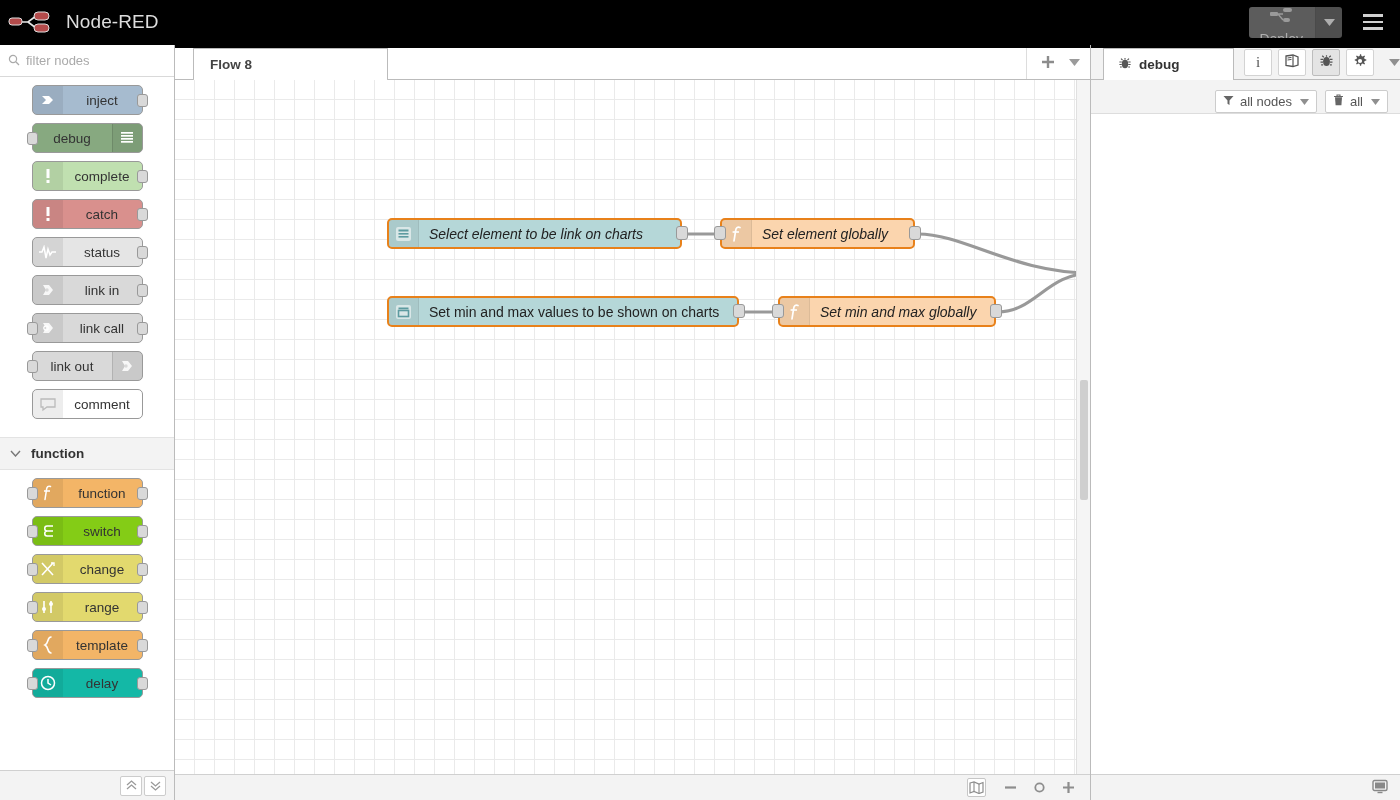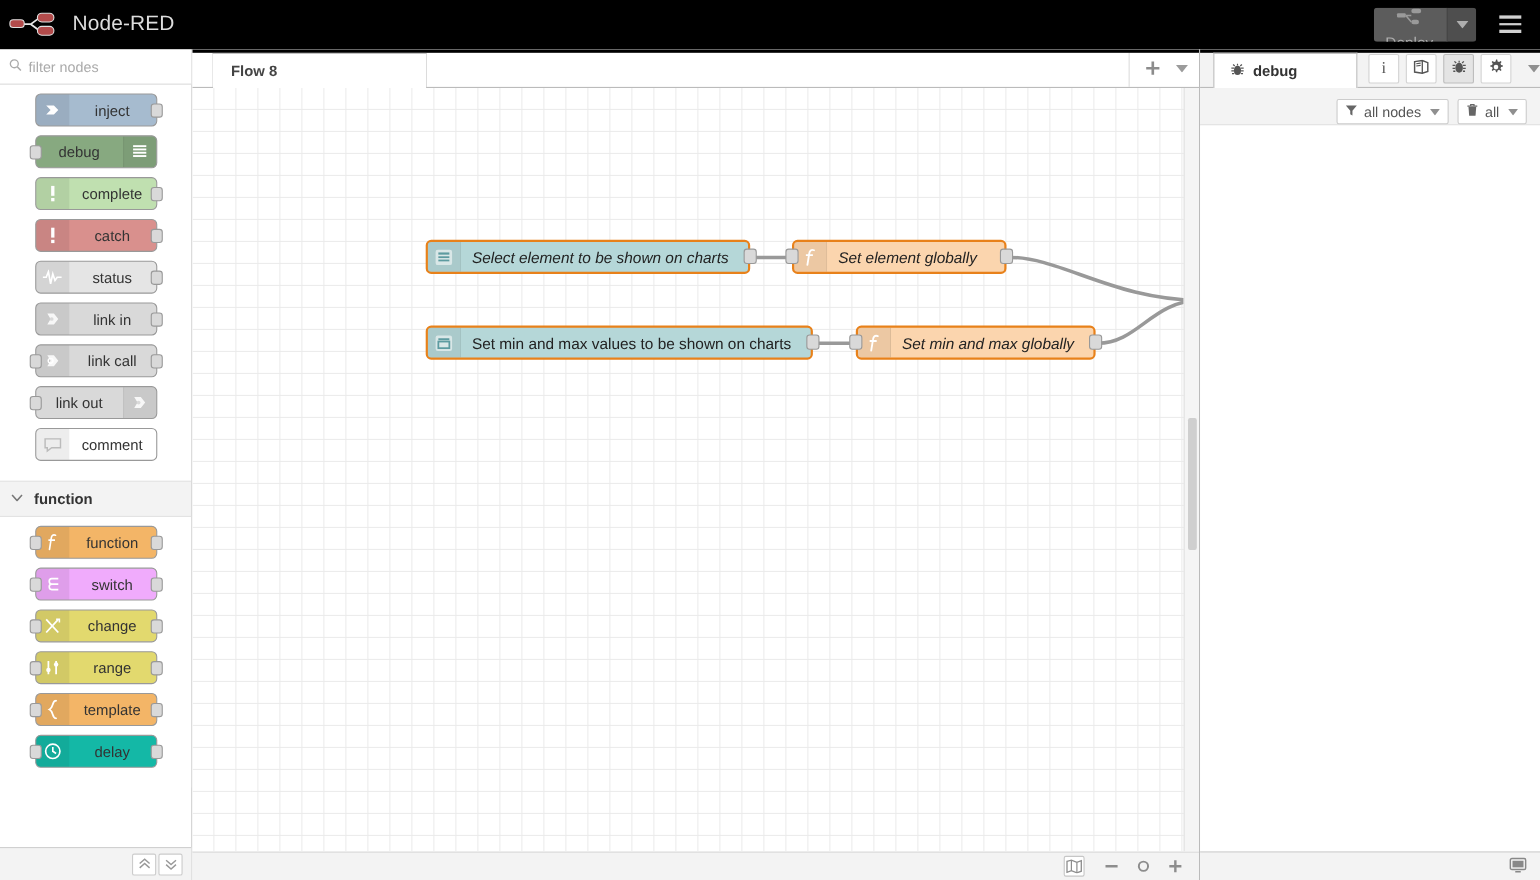--- a/index.html
+++ b/index.html
@@ -405,21 +405,21 @@
             <svg width="14" height="18" viewBox="0 0 14 18">
                 <path d="M9.5 2.5 c-2.4 -0.9 -3.6 0.5 -3.9 2.6 L4 15.5" fill="none" stroke="#fff" stroke-width="1.5" stroke-linecap="round"></path>
                 <path d="M3 7 h6" stroke="#fff" stroke-width="1.5"></path>
               </svg>
           </span>
           <span class="plabel">function</span>
           <span class="port in"></span>
           <span class="port out"></span>
         </div>
 
-        <div class="pnode" style="background:#f0abfc">
+        <div class="pnode" style="background:#84cc16">
           <span class="picon">
             <svg width="18" height="16" viewBox="0 0 18 16">
                 <path d="M14 3 L8 3 C5 3 5 8 8 8 L14 8 M8 8 C5 8 5 13 8 13 L14 13" fill="none" stroke="#fff" stroke-width="1.5"></path>
               </svg>
           </span>
           <span class="plabel">switch</span>
           <span class="port in"></span>
           <span class="port out"></span>
         </div>
 
@@ -524,21 +524,21 @@
       <div class="fnode" style="left:212px; top:138px; width:295px; background:#b5d7d8;">
 
         <span class="ficon">
           <svg width="17" height="16" viewBox="0 0 17 16">
             <rect x="1" y="1" width="15" height="14" rx="2" fill="#fff" opacity=".55"></rect>
             <rect x="3.5" y="3.5" width="10" height="2" fill="#5d9ba0"></rect>
             <rect x="3.5" y="7" width="10" height="1.6" fill="#5d9ba0"></rect>
             <rect x="3.5" y="10" width="10" height="1.6" fill="#5d9ba0"></rect>
           </svg>
         </span>
-        <span class="flabel" style="font-style:italic">Select element to be shown on charts</span>
+        <span class="flabel" style="font-style:italic">Select element to be link on charts</span>
         <span class="fport out"></span>
       </div>
 
       <div class="fnode" style="left:545px; top:138px; width:195px; background:#fbd5ae;">
         <span class="fport in"></span>
         <span class="ficon">
           <svg width="14" height="18" viewBox="0 0 14 18">
               <path d="M10 2.5 c-2.6 -1 -4 0.6 -4.3 2.8 L4 15.8" fill="none" stroke="#fff" stroke-width="1.7" stroke-linecap="round"></path>
               <path d="M2.6 7 h6.4" stroke="#fff" stroke-width="1.6"></path>
             </svg>

